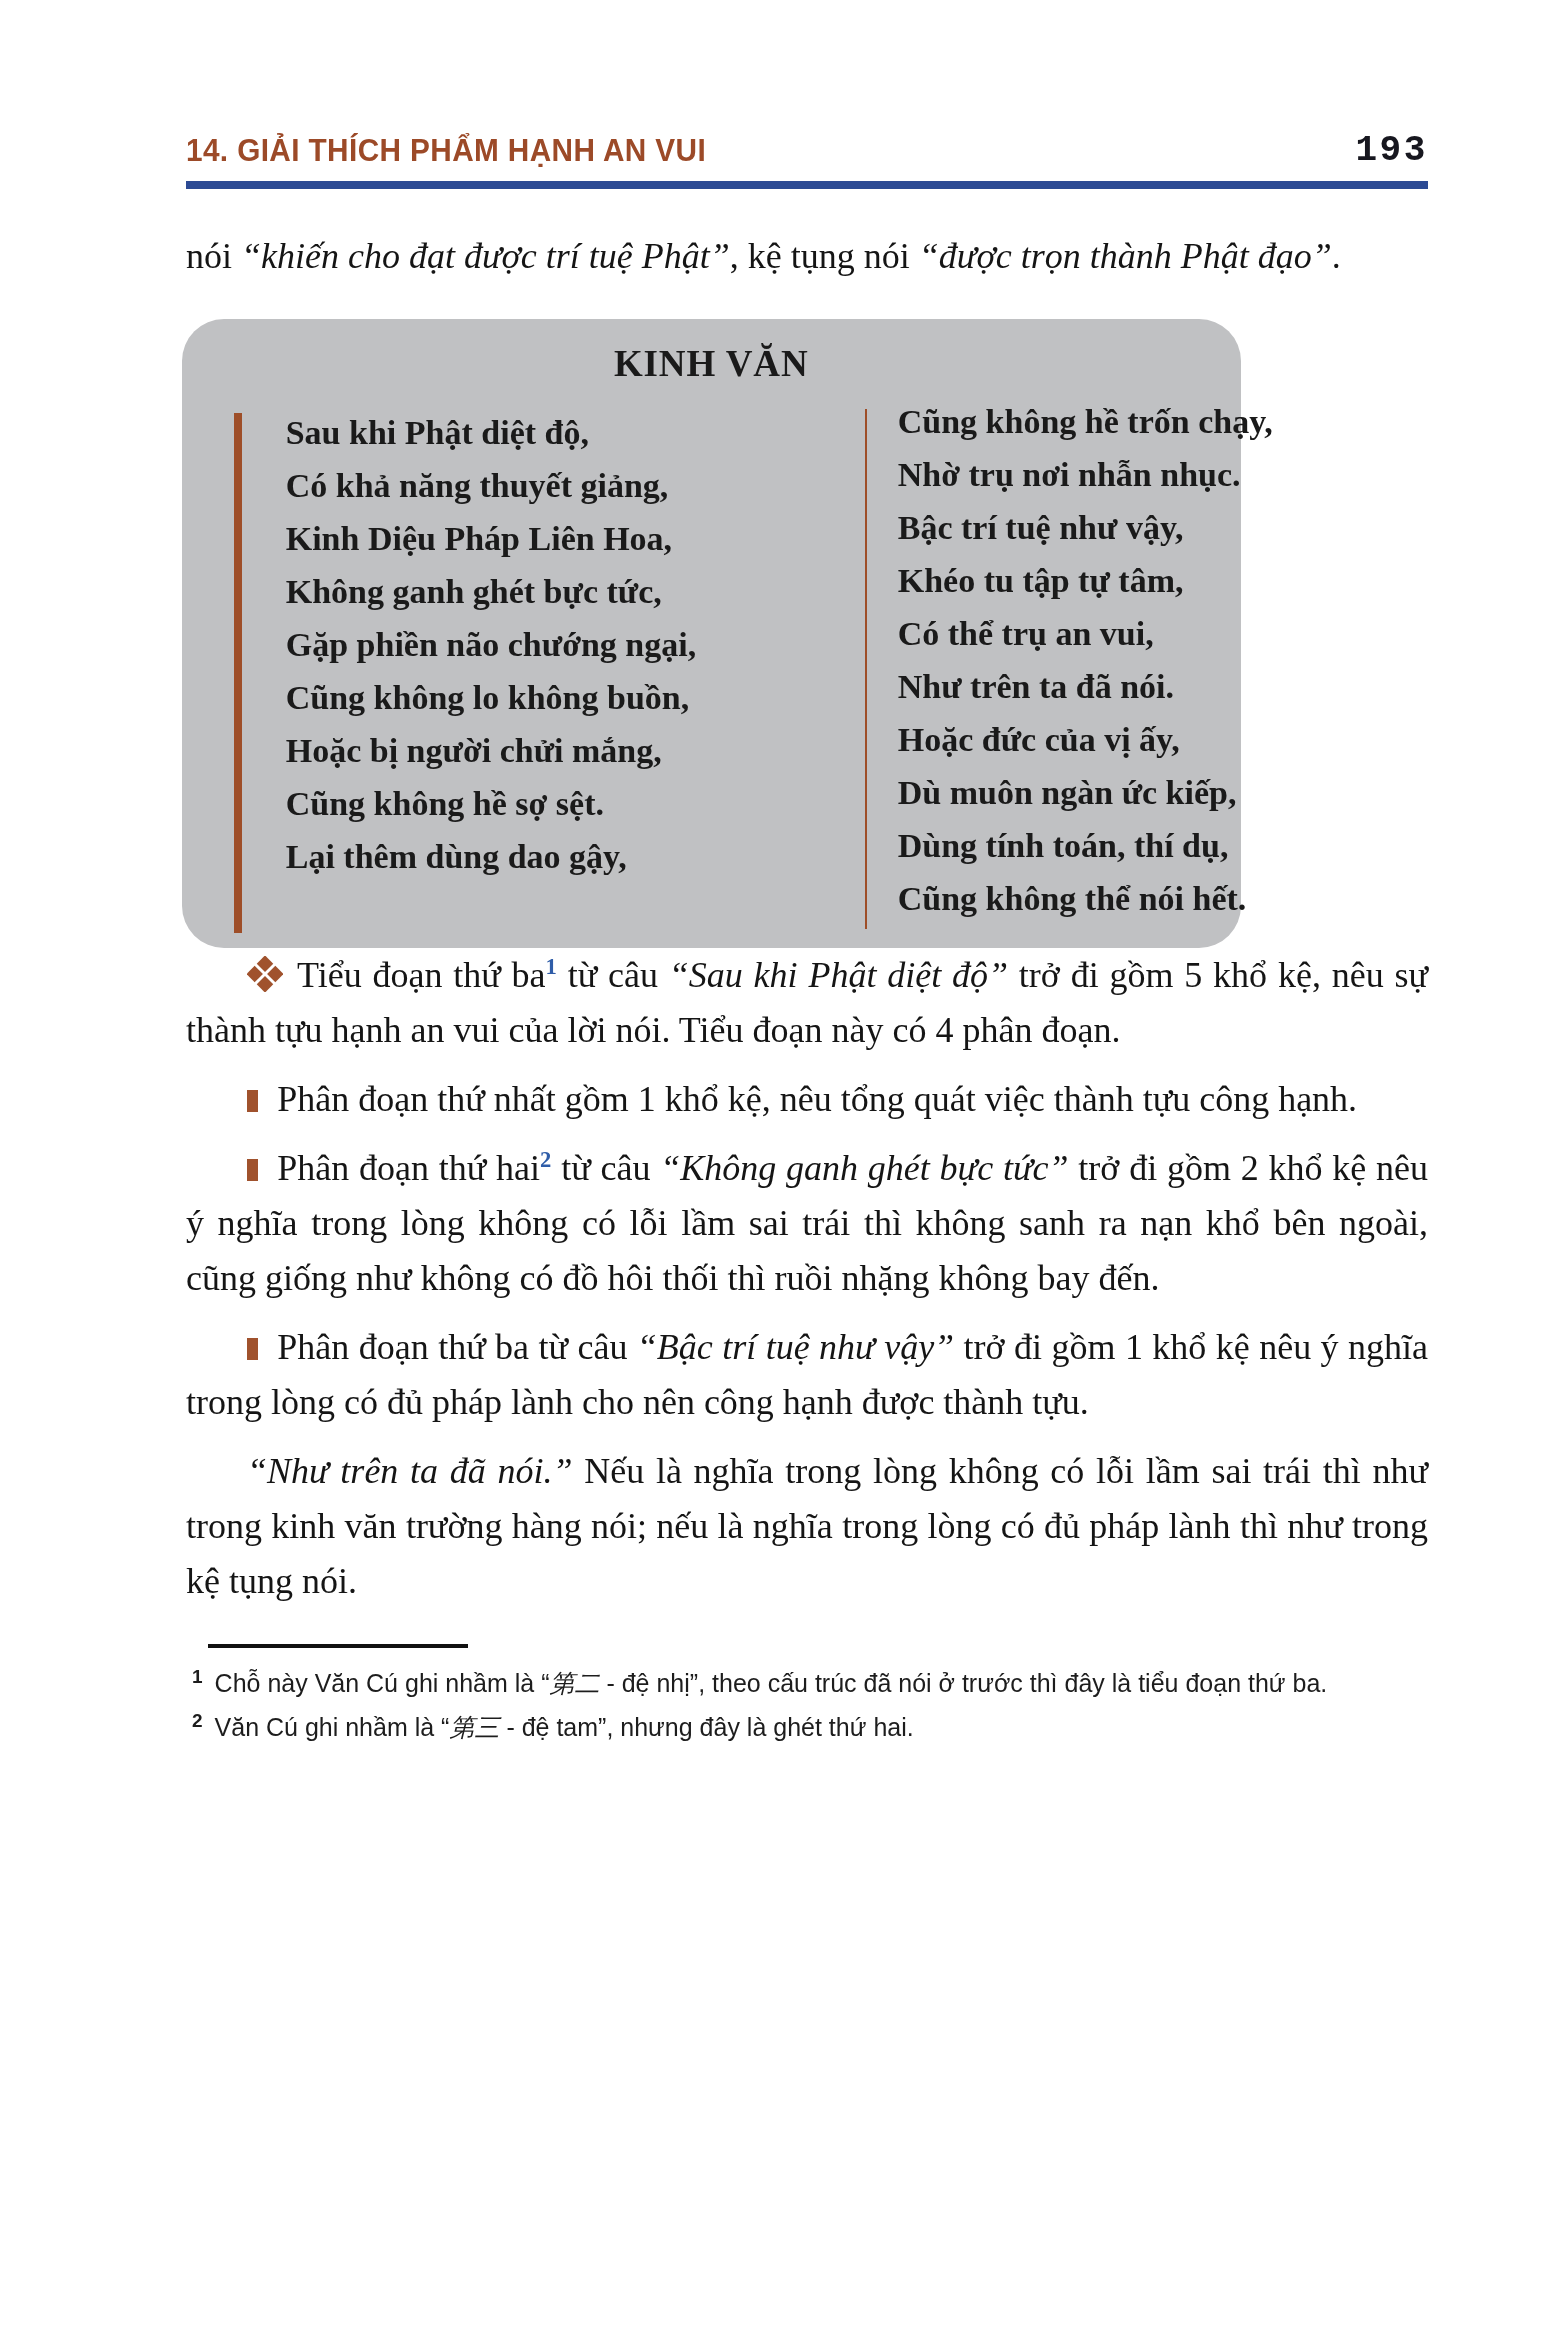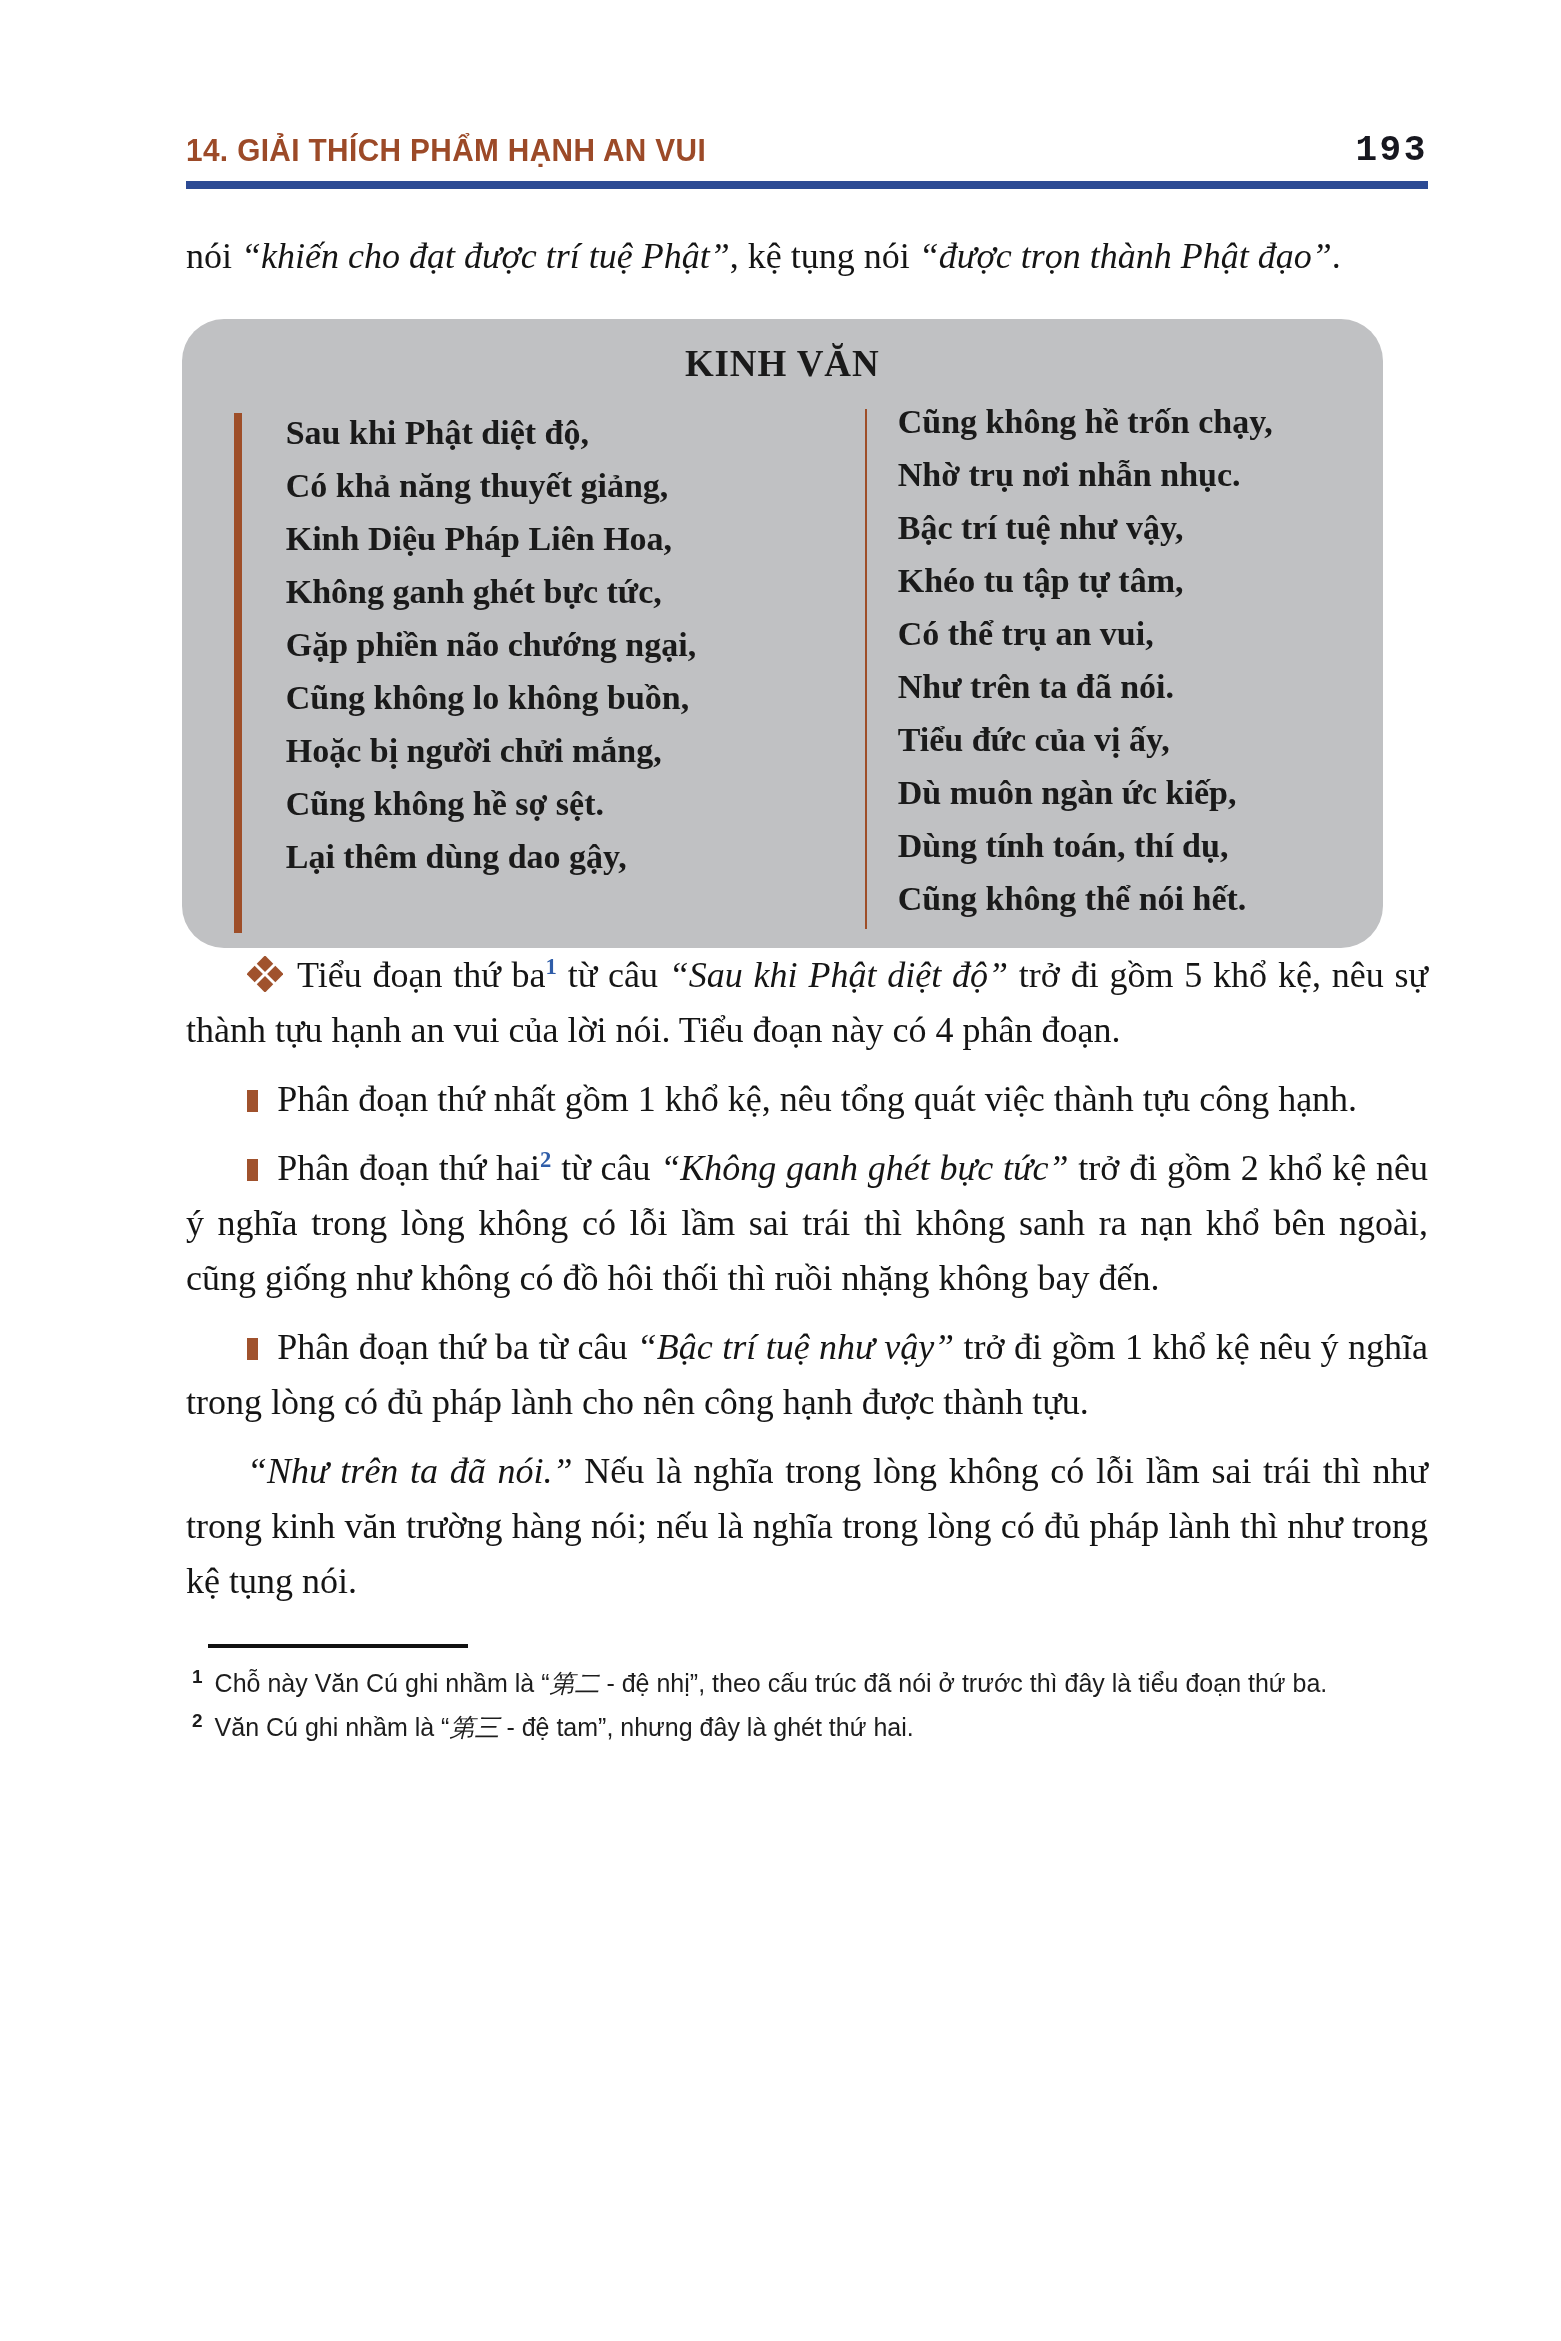--- a/index.html
+++ b/index.html
@@ -24,21 +24,21 @@
   .para + .para{margin-top:14px;}
   .intro{margin-top:40px;}
   .indent{text-indent:61px;}
   .it{font-style:italic;}
   sup.fnref{
     color:#2F5DA8;font-weight:bold;font-size:22.6px;line-height:0;
     font-family:"Liberation Serif", serif;
   }
   
   .kinh-box{
-    position:relative;margin-left:-4.3px;margin-top:35px;width:1201px;height:629px;
+    position:relative;margin-left:-4.3px;margin-top:35px;width:1059px;height:629px;
     background:#C0C1C3;border-radius:42px;
   }
   .kinh-title{
     text-align:center;padding-top:22.6px;font-size:37px;font-weight:bold;
     letter-spacing:0.9px;color:#1a1a1a;
   }
   .verse-bar{position:absolute;left:52px;top:94px;bottom:15.6px;width:7.8px;background:#9E4E28;}
   .verse-sep{position:absolute;left:683px;top:90px;bottom:19px;width:2.6px;background:#9E4E28;}
   .verse-col{position:absolute;font-weight:bold;font-size:34px;line-height:53px;color:#1a1a1a;}
   .col-left{left:104px;top:87px;width:555px;}
@@ -88,21 +88,21 @@
         <div class="verse-line">Cũng không hề sợ sệt.</div>
         <div class="verse-line">Lại thêm dùng dao gậy,</div>
       </div>
     <div class="verse-col col-right" id="verses-right">
         <div class="verse-line">Cũng không hề trốn chạy,</div>
         <div class="verse-line">Nhờ trụ nơi nhẫn nhục.</div>
         <div class="verse-line">Bậc trí tuệ như vậy,</div>
         <div class="verse-line">Khéo tu tập tự tâm,</div>
         <div class="verse-line">Có thể trụ an vui,</div>
         <div class="verse-line">Như trên ta đã nói.</div>
-        <div class="verse-line">Tiểu đức của vị ấy,</div>
+        <div class="verse-line">Hoặc đức của vị ấy,</div>
         <div class="verse-line">Dù muôn ngàn ức kiếp,</div>
         <div class="verse-line">Dùng tính toán, thí dụ,</div>
         <div class="verse-line">Cũng không thể nói hết.</div>
       </div>
   </div>
 
   <div id="body-paragraphs">
       <p class="para indent"><span><svg class="orn" viewBox="0 0 40 40" xmlns="http://www.w3.org/2000/svg">
             <g fill="#A0522D">
               <rect x="13.5" y="2" width="13" height="13" transform="rotate(45 20 8.5)"></rect>

